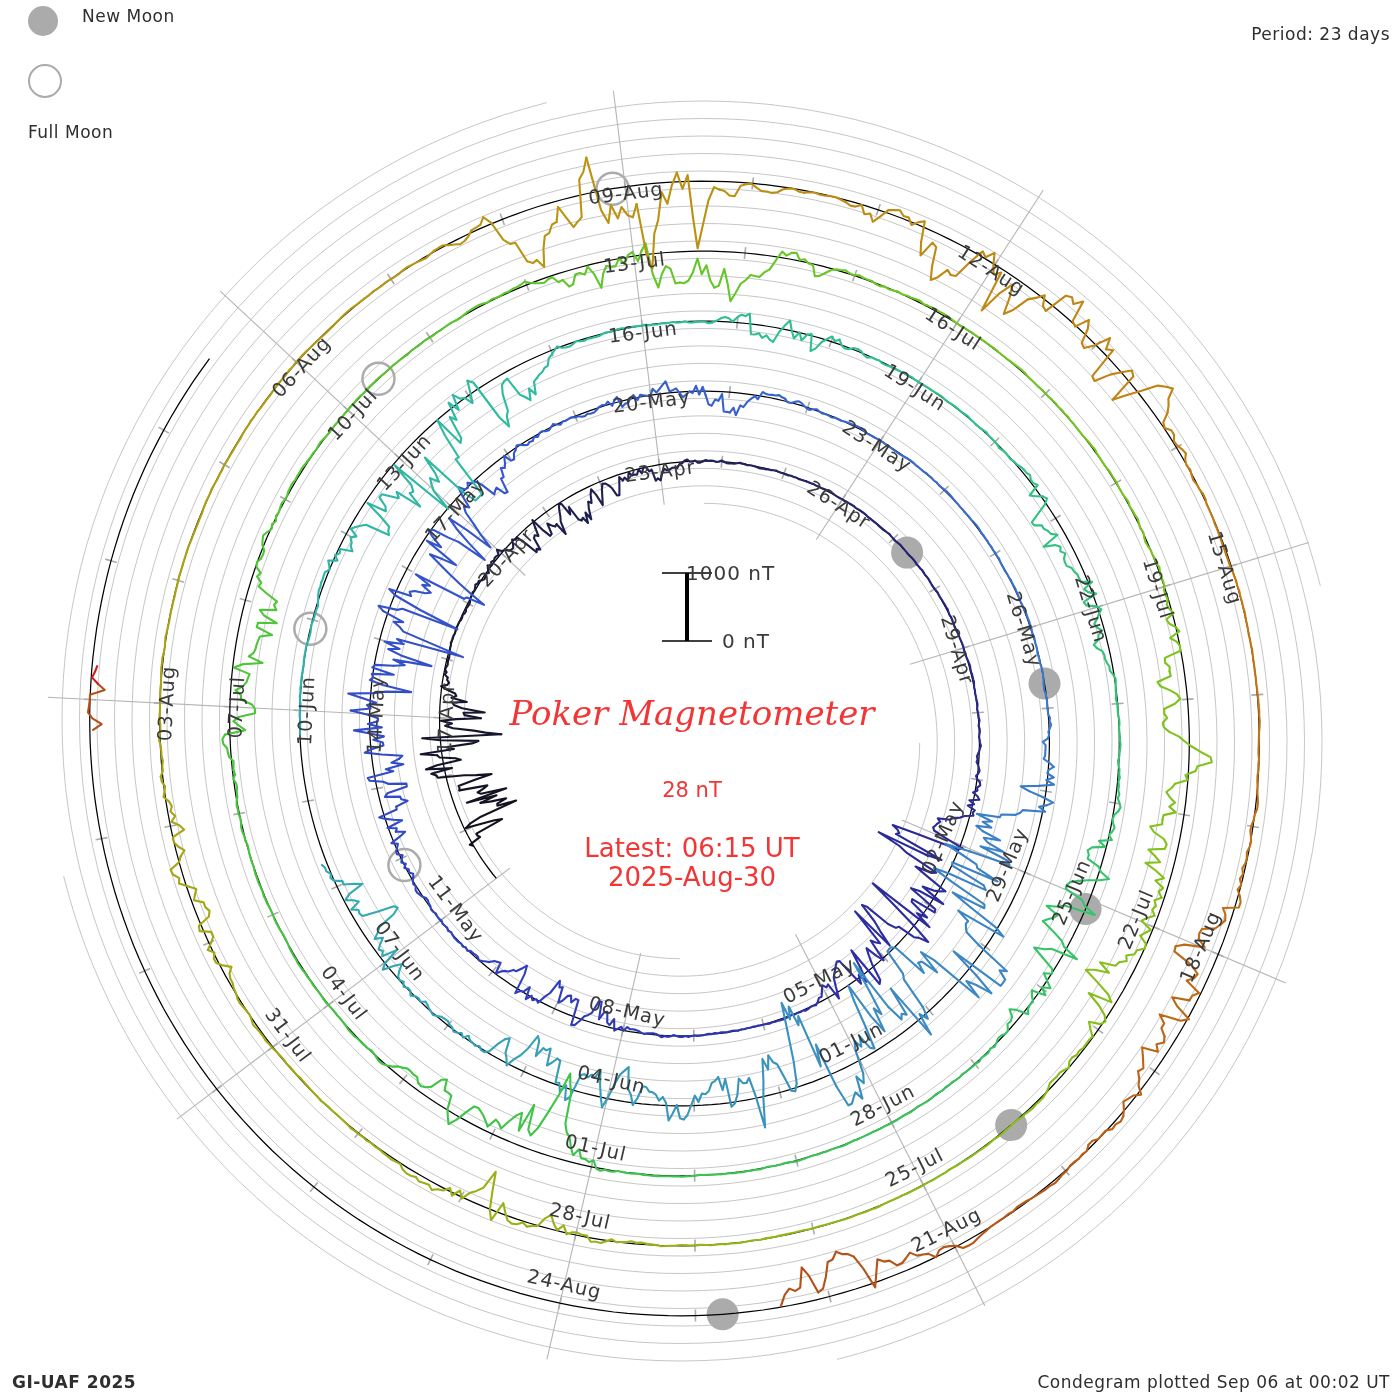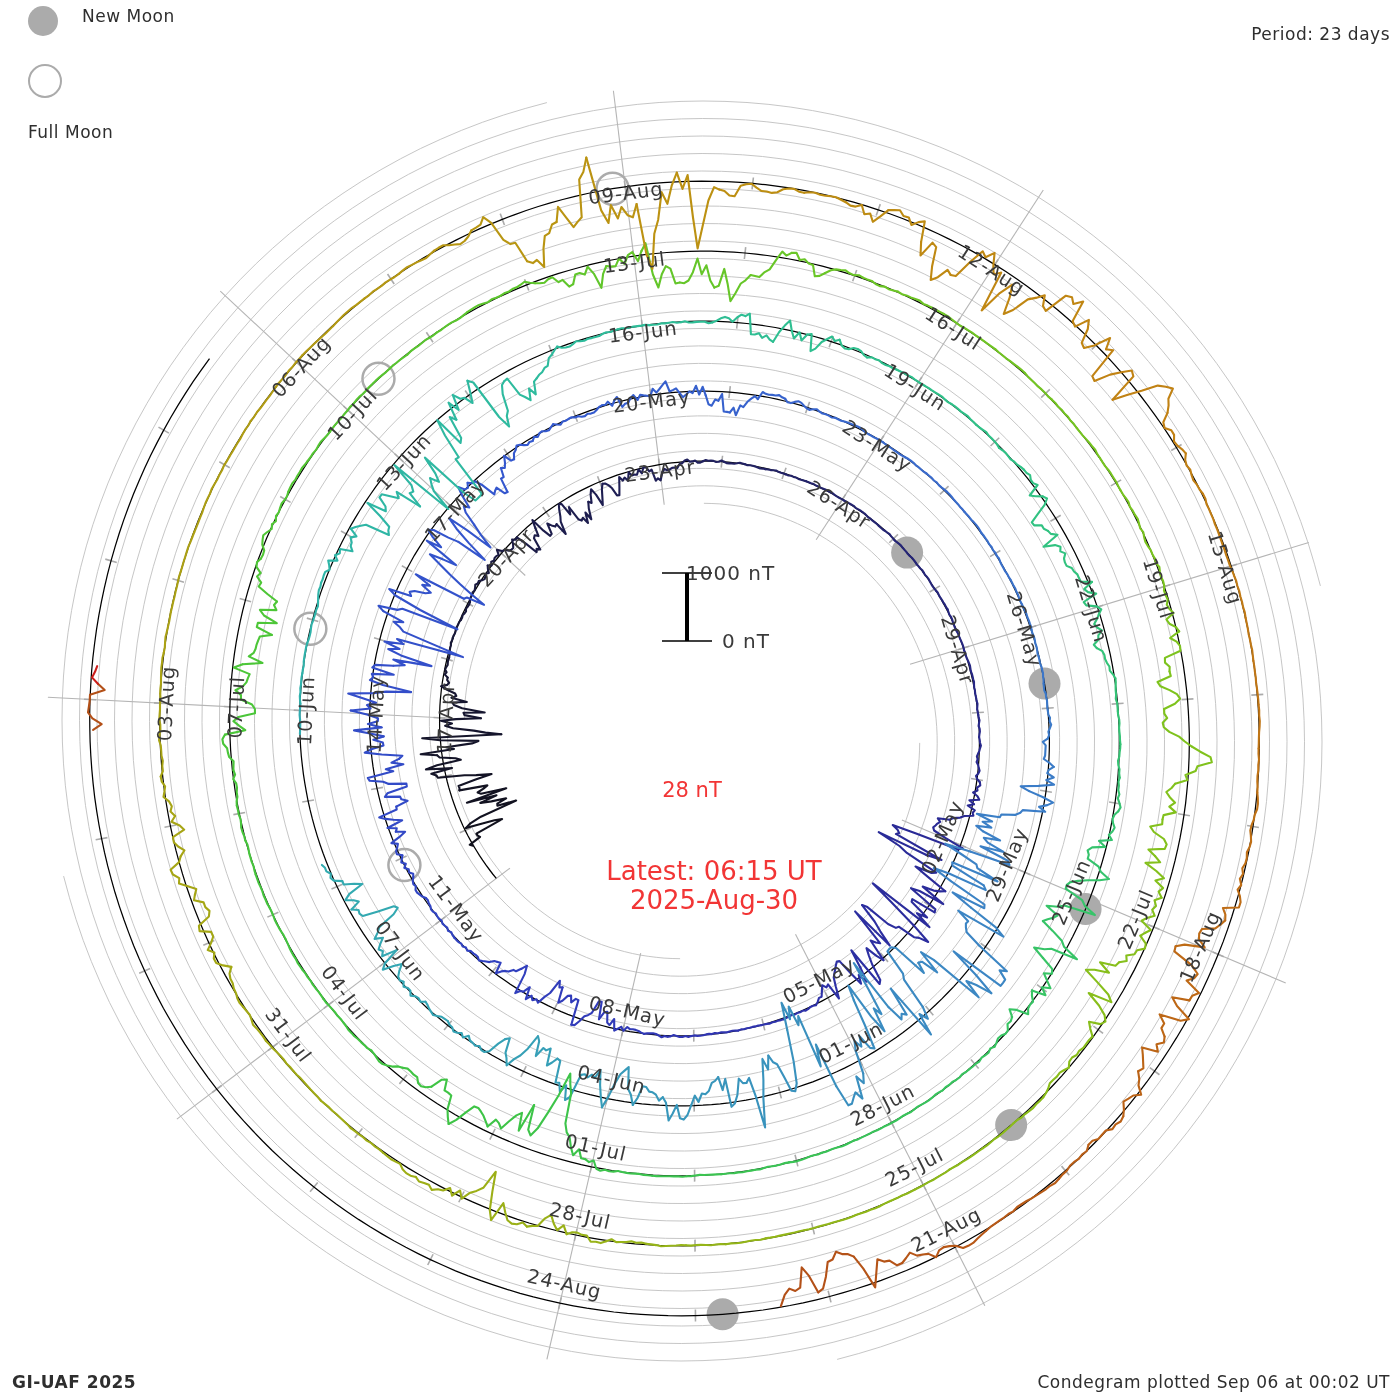--- a/index.html
+++ b/index.html
@@ -12,21 +12,21 @@
   #plotted-text{bottom:8px;right:10px;}
   .legend-row{position:absolute;left:28px;display:flex;align-items:flex-start;gap:24px;}
   .legend-row .dot{width:30px;height:30px;border-radius:50%;}
   .legend-row .lbl{color:#2e2e2e;font-size:17px;letter-spacing:0.5px;}
   #legend-new{top:6px;}
   #legend-full{top:64px;flex-direction:column;}
   .center-block{position:absolute;left:692px;transform:translateX(-50%);text-align:center;white-space:nowrap;}
   #title-block{top:694px;font-family:"DejaVu Serif","Liberation Serif",serif;
                font-style:italic;font-size:34px;line-height:38px;}
   #value-block{top:778px;font-size:21px;}
-  #latest-block{top:857px;font-size:26px;line-height:29px;margin-left:22px;}
+  #latest-block{top:834px;font-size:26px;line-height:29px;}
   .scale-label{position:absolute;color:#3a3a3a;font-size:20px;letter-spacing:1px;white-space:nowrap;}
   #scale-top-label{left:686px;top:561px;}
   #scale-bottom-label{left:722px;top:629px;}
 </style>
 </head>
 <body>
 
 <div id="stage">
 
   <svg id="plot" width="1400" height="1400" viewBox="0 0 1400 1400">
@@ -652,20 +652,21 @@
   <div class="legend-row" id="legend-full">
     <div class="dot" id="legend-full-dot" style="border: 2.5px solid rgb(171, 171, 171); background: rgb(255, 255, 255);"></div>
     <div class="lbl">Full Moon</div>
   </div>
 
   <div class="corner-text" id="period-text">Period: 23 days</div>
   <div class="corner-text" id="credit-text">GI-UAF 2025</div>
   <div class="corner-text" id="plotted-text">Condegram plotted Sep 06 at 00:02 UT</div>
 
   <div class="center-block" id="title-block" style="color: rgb(242, 53, 53);">
+    <div>Poker Magnetometer</div>
   </div>
   <div class="center-block" id="value-block" style="color: rgb(242, 53, 53);">28 nT</div>
   <div class="center-block" id="latest-block" style="color: rgb(242, 53, 53);">
     <div>Latest: 06:15 UT</div>
     <div>2025-Aug-30</div>
   </div>
 
   <div class="scale-label" id="scale-top-label">1000 nT</div>
   <div class="scale-label" id="scale-bottom-label">0 nT</div>
 </div>

